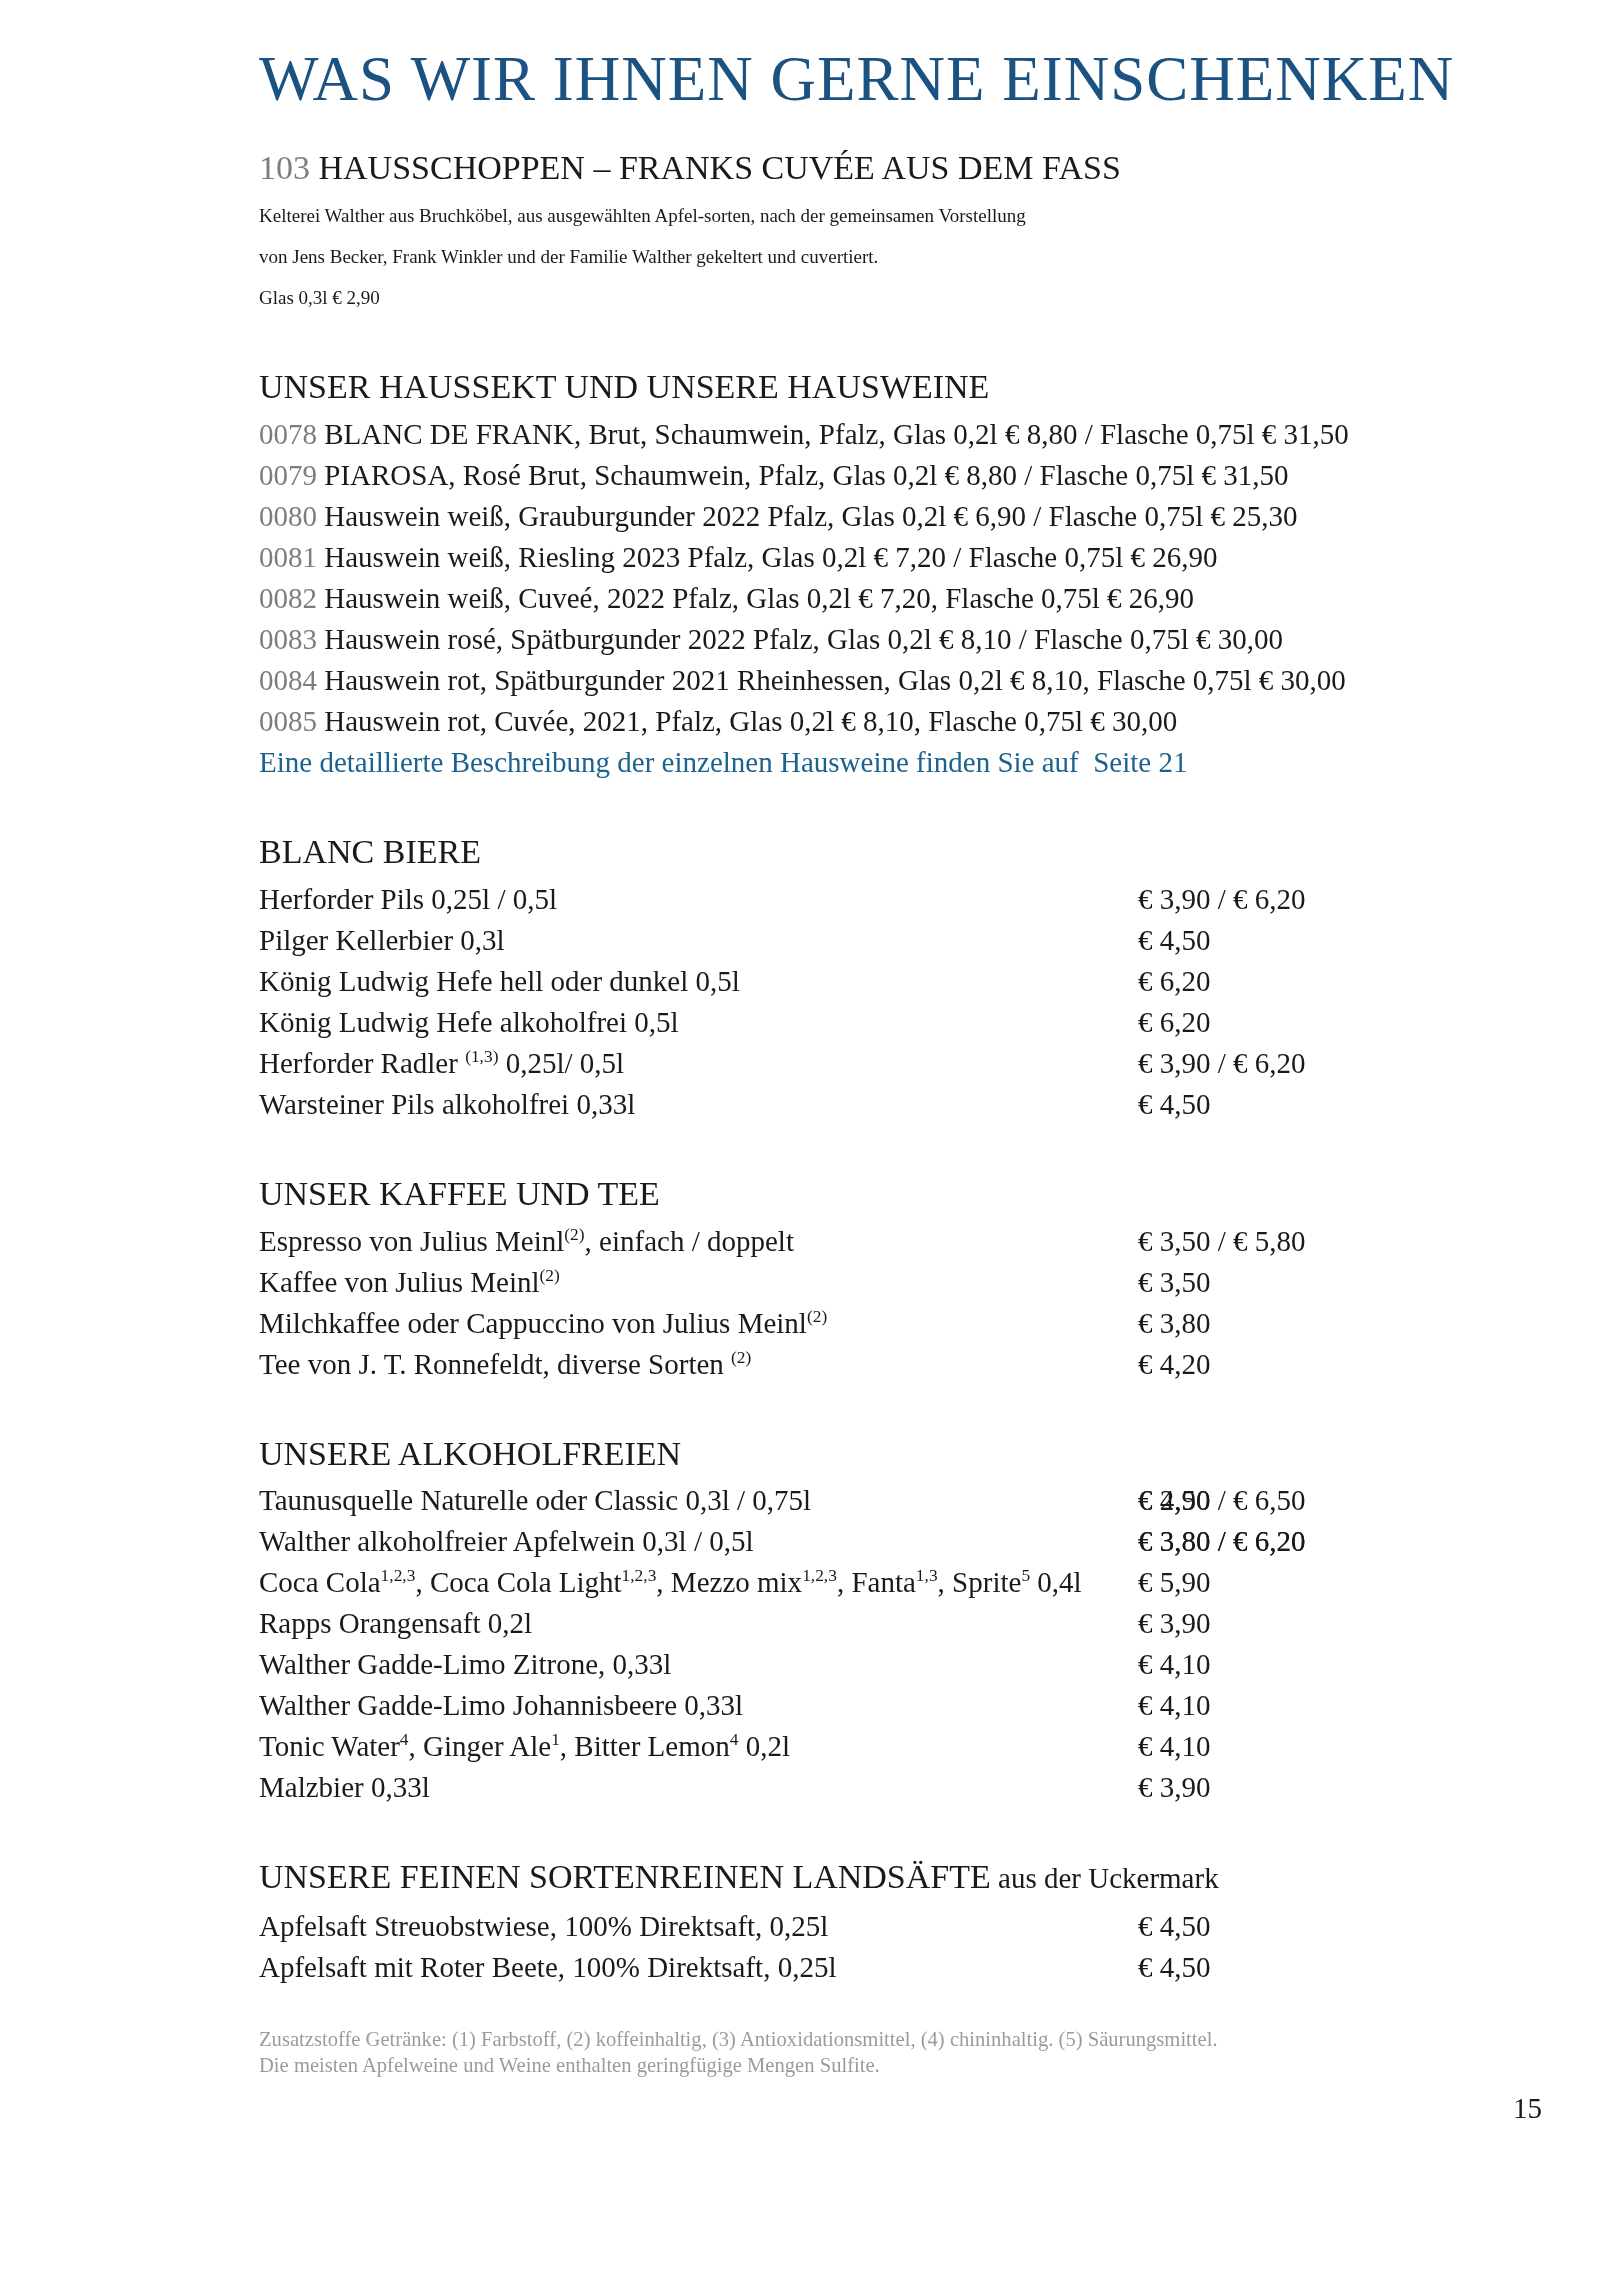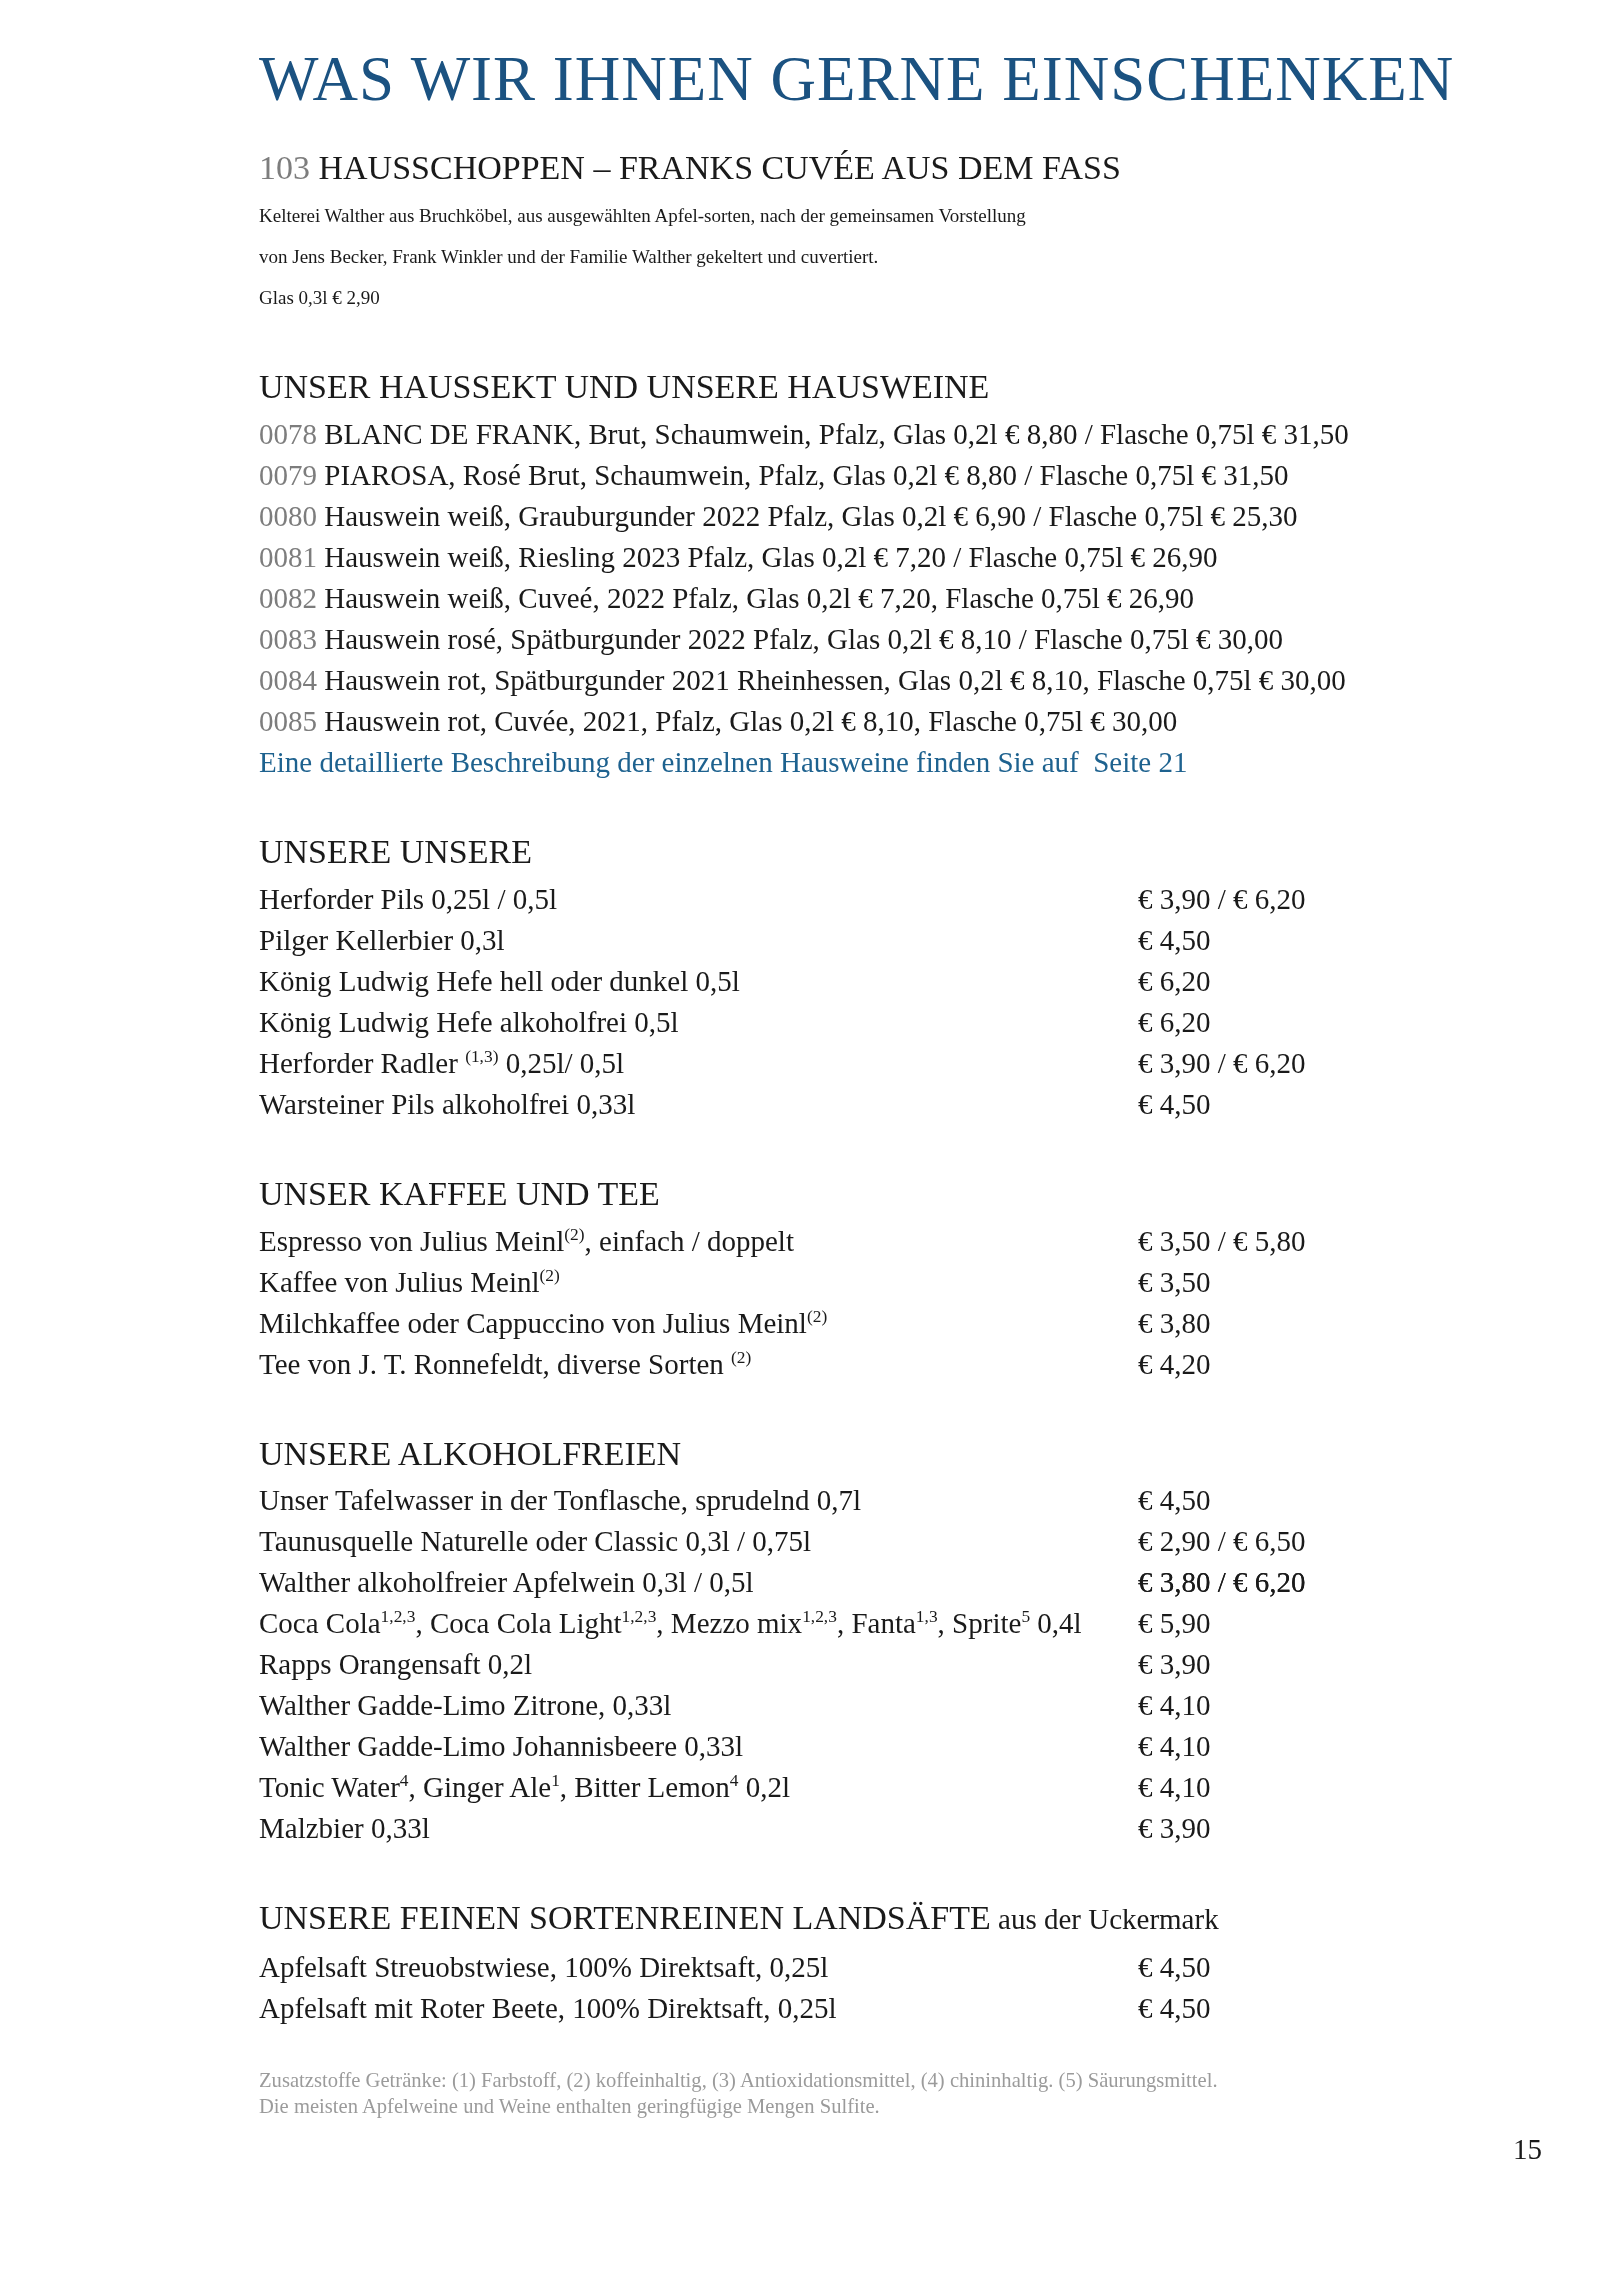--- a/index.html
+++ b/index.html
@@ -56,38 +56,38 @@
         <div class="wine-row"><span class="num">0082</span> Hauswein weiß, Cuveé, 2022 Pfalz, Glas 0,2l € 7,20, Flasche 0,75l € 26,90</div>
         <div class="wine-row"><span class="num">0083</span> Hauswein rosé, Spätburgunder 2022 Pfalz, Glas 0,2l € 8,10 / Flasche 0,75l € 30,00</div>
         <div class="wine-row"><span class="num">0084</span> Hauswein rot, Spätburgunder 2021 Rheinhessen, Glas 0,2l € 8,10, Flasche 0,75l € 30,00</div>
         <div class="wine-row"><span class="num">0085</span> Hauswein rot, Cuvée, 2021, Pfalz, Glas 0,2l € 8,10, Flasche 0,75l € 30,00</div>
       </div>
     <div class="note">Eine detaillierte Beschreibung der einzelnen Hausweine finden Sie auf  Seite 21</div>
   </section>
 
   <div>
       <section>
-        <h2 class="sec">UNSERE UNSERE</h2>
+        <h2 class="sec">BLANC BIERE</h2>
         <div class="item"><span>Herforder Pils 0,25l / 0,5l</span><span class="price">€ 3,90 / € 6,20</span></div>
         <div class="item"><span>Pilger Kellerbier 0,3l</span><span class="price">€ 4,50</span></div>
         <div class="item"><span>König Ludwig Hefe hell oder dunkel 0,5l</span><span class="price">€ 6,20</span></div>
         <div class="item"><span>König Ludwig Hefe alkoholfrei 0,5l</span><span class="price">€ 6,20</span></div>
         <div class="item"><span>Herforder Radler <sup>(1,3)</sup> 0,25l/ 0,5l</span><span class="price">€ 3,90 / € 6,20</span></div>
         <div class="item"><span>Warsteiner Pils alkoholfrei 0,33l</span><span class="price">€ 4,50</span></div>
       </section>
       <section>
         <h2 class="sec">UNSER KAFFEE UND TEE</h2>
         <div class="item"><span>Espresso von Julius Meinl<sup>(2)</sup>, einfach / doppelt</span><span class="price">€ 3,50 / € 5,80</span></div>
         <div class="item"><span>Kaffee von Julius Meinl<sup>(2)</sup></span><span class="price">€ 3,50</span></div>
         <div class="item"><span>Milchkaffee oder Cappuccino von Julius Meinl<sup>(2)</sup></span><span class="price">€ 3,80</span></div>
         <div class="item"><span>Tee von J. T. Ronnefeldt, diverse Sorten <sup>(2)</sup></span><span class="price">€ 4,20</span></div>
       </section>
       <section>
         <h2 class="sec">UNSERE ALKOHOLFREIEN</h2>
-        <div class="item"><span>Unser Tafelwasser in der Tonflasche, sprudelnd 0,7l</span><span class="price">€ 4,50</span></div>
+        <div class="item"><span class="price">€ 4,50</span></div>
         <div class="item"><span>Taunusquelle Naturelle oder Classic 0,3l / 0,75l</span><span class="price">€ 2,90 / € 6,50</span></div>
         <div class="item"><span class="price">€ 3,80 / € 6,20</span></div>
         <div class="item"><span>Walther alkoholfreier Apfelwein 0,3l / 0,5l</span><span class="price">€ 3,80 / € 6,20</span></div>
         <div class="item"><span>Coca Cola<sup>1,2,3</sup>, Coca Cola Light<sup>1,2,3</sup>, Mezzo mix<sup>1,2,3</sup>, Fanta<sup>1,3</sup>, Sprite<sup>5</sup>  0,4l</span><span class="price">€ 5,90</span></div>
         <div class="item"><span>Rapps Orangensaft 0,2l</span><span class="price">€ 3,90</span></div>
         <div class="item"><span>Walther Gadde-Limo Zitrone, 0,33l</span><span class="price">€ 4,10</span></div>
         <div class="item"><span>Walther Gadde-Limo Johannisbeere 0,33l</span><span class="price">€ 4,10</span></div>
         <div class="item"><span>Tonic Water<sup>4</sup>, Ginger Ale<sup>1</sup>, Bitter Lemon<sup>4</sup> 0,2l</span><span class="price">€ 4,10</span></div>
         <div class="item"><span>Malzbier 0,33l</span><span class="price">€ 3,90</span></div>
       </section>

